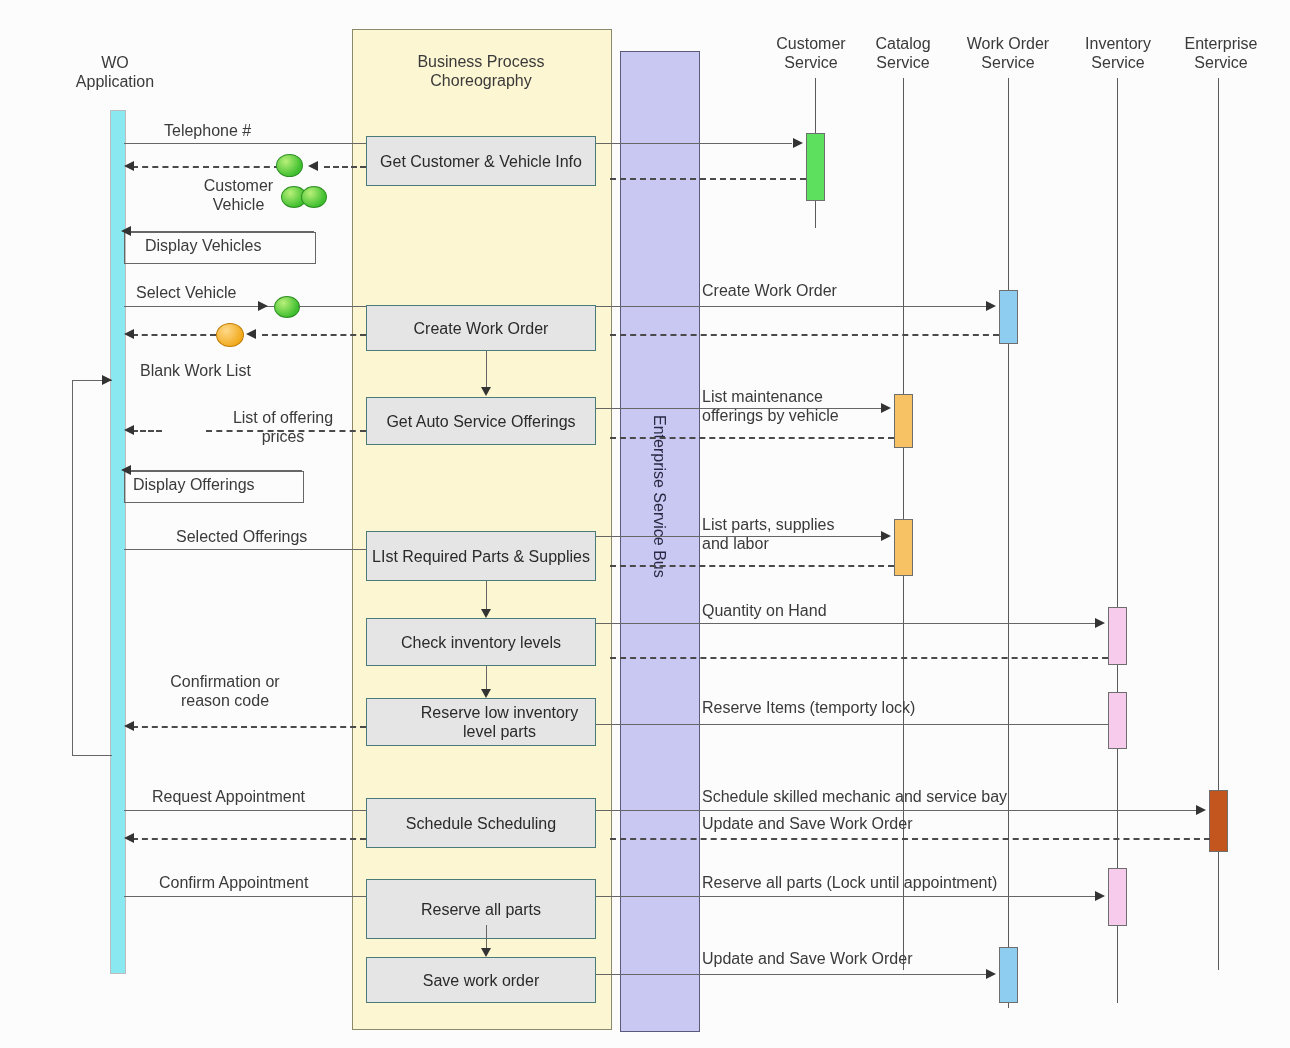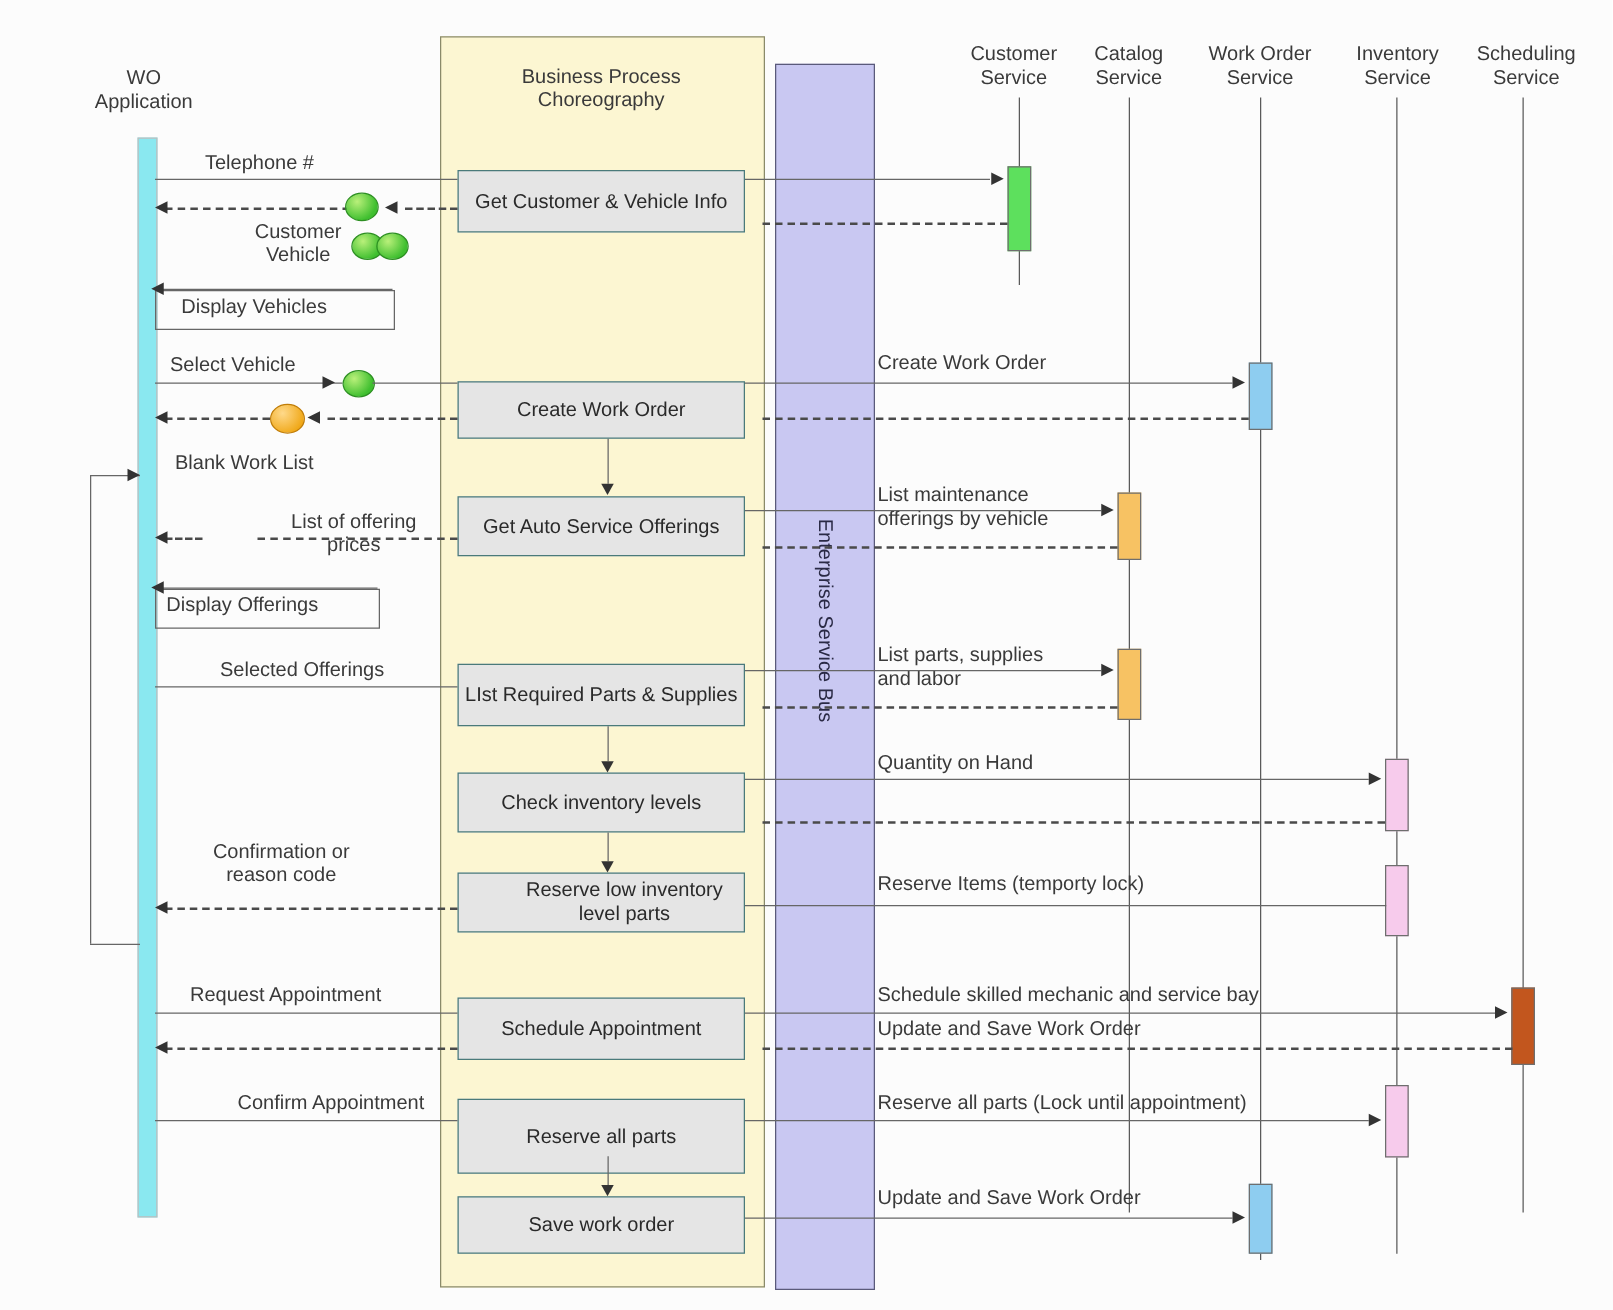--- a/index.html
+++ b/index.html
@@ -47,21 +47,21 @@
   <div class="lifeline" style="left:903px;top:78px;height:892px;"></div>
 
   <div class="hdr" style="left:948px;top:34px;width:120px;text-align:center;">Work Order
 Service</div>
   <div class="lifeline" style="left:1008px;top:78px;height:930px;"></div>
 
   <div class="hdr" style="left:1062px;top:34px;width:112px;">Inventory
 Service</div>
   <div class="lifeline" style="left:1117px;top:78px;height:925px;"></div>
 
-  <div class="hdr" style="left:1162px;top:34px;width:118px;">Scheduling
+  <div class="hdr" style="left:1162px;top:34px;width:118px;">Enterprise
 Service</div>
   <div class="lifeline" style="left:1218px;top:78px;height:892px;"></div>
 
   <div class="chorbox" style="left:352px;top:29px;width:258px;height:999px;"></div>
   <div class="lbl c" style="left:372px;top:52px;width:218px;">Business Process
 Choreography</div>
 
   <div class="esb" style="left:620px;top:51px;width:78px;height:979px;"></div>
   <div class="esb-txt" style="left:668px;top:415px;">Enterprise Service Bus</div>
 
@@ -70,21 +70,21 @@
   <div class="step" style="left:366px;top:305px;width:230px;height:46px;">Create Work Order</div>
   <div class="step" style="left:366px;top:397px;width:230px;height:48px;">Get Auto Service
 Offerings</div>
   <div class="step" style="left:366px;top:531px;width:230px;height:50px;">LIst Required Parts
 &amp; Supplies</div>
   <div class="step" style="left:366px;top:618px;width:230px;height:48px;">Check inventory
 levels</div>
   <div class="step" style="left:366px;top:698px;width:230px;height:48px;padding-left:37px;">Reserve low
 inventory level parts</div>
   <div class="step" style="left:366px;top:798px;width:230px;height:50px;">Schedule
-Appointment</div>
+Scheduling</div>
   <div class="step" style="left:366px;top:879px;width:230px;height:60px;">Reserve all parts</div>
   <div class="step" style="left:366px;top:957px;width:230px;height:46px;">Save work order</div>
 
   <div class="vsolid" style="left:486px;top:351px;height:36px;"></div>
   <div class="arrowD" style="left:481px;top:387px;"></div>
   <div class="vsolid" style="left:486px;top:581px;height:28px;"></div>
   <div class="arrowD" style="left:481px;top:609px;"></div>
   <div class="vsolid" style="left:486px;top:666px;height:23px;"></div>
   <div class="arrowD" style="left:481px;top:689px;"></div>
   <div class="vsolid" style="left:486px;top:925px;height:23px;"></div>
@@ -153,21 +153,21 @@
   <div class="lbl c" style="left:150px;top:672px;width:150px;">Confirmation or
 reason code</div>
   <div class="dash" style="left:132px;top:726px;width:234px;"></div>
   <div class="arrowL" style="left:124px;top:721px;"></div>
 
   <div class="lbl" style="left:152px;top:787px;">Request Appointment</div>
   <div class="solid" style="left:124px;top:810px;width:242px;"></div>
   <div class="dash" style="left:132px;top:838px;width:234px;"></div>
   <div class="arrowL" style="left:124px;top:833px;"></div>
 
-  <div class="lbl" style="left:159px;top:873px;margin-left:31px;">Confirm Appointment</div>
+  <div class="lbl" style="left:159px;top:873px;">Confirm Appointment</div>
   <div class="solid" style="left:124px;top:896px;width:242px;"></div>
 
   <div class="solid" style="left:596px;top:143px;width:196px;"></div>
   <div class="arrowR" style="left:793px;top:138px;"></div>
   <div class="dash" style="left:610px;top:178px;width:196px;"></div>
 
   <div class="lbl" style="left:702px;top:281px;">Create Work Order</div>
   <div class="solid" style="left:596px;top:306px;width:390px;"></div>
   <div class="arrowR" style="left:986px;top:301px;"></div>
   <div class="dash" style="left:610px;top:334px;width:389px;"></div>

